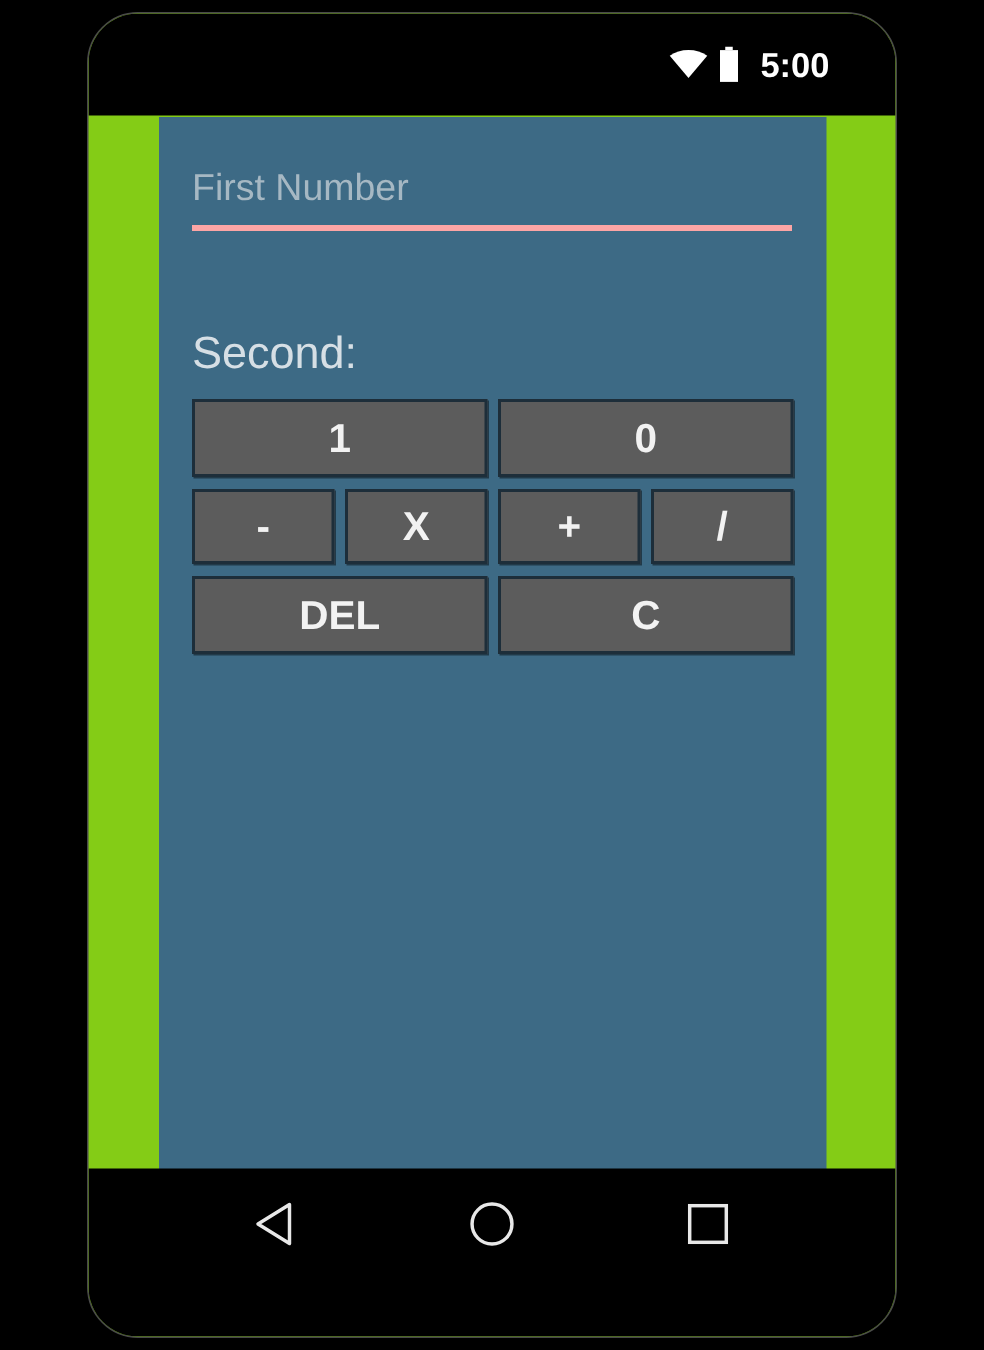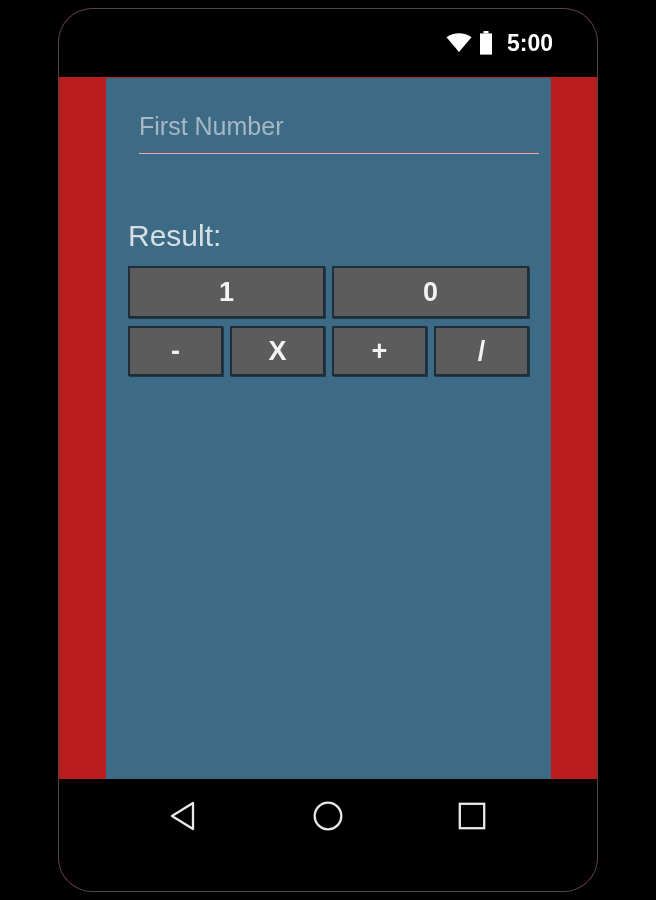--- a/index.html
+++ b/index.html
@@ -15,21 +15,21 @@
     -webkit-font-smoothing: antialiased;
   }
 
   
   #device {
     position: absolute;
     left: 58px;
     top: 8px;
     width: 540px;
     height: 884px;
-    background: #b91c1c;
+    background: #84cc16;
     border: 1px solid #4a4a4a;
     border-radius: 34px;
     box-sizing: border-box;
     overflow: hidden;
   }
 
   
   #status-bar {
     position: absolute;
     left: 0;
@@ -67,25 +67,25 @@
     width: 445px;
     height: 703px;
     background: #3d6a85;
     box-sizing: border-box;
     padding: 0;
   }
 
   
   .field {
     position: absolute;
-    left: 33px;
+    left: 22px;
     width: 400px;
     height: 48px;
     border: none;
-    border-bottom: 1px solid #fca5a5;
+    border-bottom: 4px solid #fca5a5;
     background: transparent;
     color: #a6b8c3;
     font-family: "Liberation Sans", sans-serif;
     font-size: 25px;
     padding: 0 0 6px 0;
     box-sizing: border-box;
     outline: none;
   }
   .field::placeholder { color: #a6b8c3; opacity: 1; }
   #field-first  { top: 28px; }
@@ -172,36 +172,40 @@
       </svg>
       <div id="status-clock">5:00</div>
     </div>
   </div>
 
   <div id="app-screen">
 
     <input id="field-first" class="field" type="text" placeholder="First Number" style="">
 
 
-    <div id="result-label">Result:</div>
+    <div id="result-label">Second:</div>
 
     <div id="keypad">
 
       <div class="btn-row" id="row-digits">
         <button class="calc-btn">1</button>
         <button class="calc-btn">0</button>
       </div>
 
       <div class="btn-row" id="row-ops">
         <button class="calc-btn">-</button>
         <button class="calc-btn">X</button>
         <button class="calc-btn">+</button>
         <button class="calc-btn">/</button>
       </div>
 
+      <div class="btn-row" id="row-edit">
+        <button class="calc-btn">DEL</button>
+        <button class="calc-btn">C</button>
+      </div>
 
     </div>
   </div>
 
   <div id="nav-bar">
     <div class="nav-btn">
       <svg width="28" height="30" viewBox="0 0 28 30">
         <path d="M23 2 L2 15 L23 28 Z" fill="none" stroke="#e8e8e8" stroke-width="2.3" stroke-linejoin="round"></path>
       </svg>
     </div>

